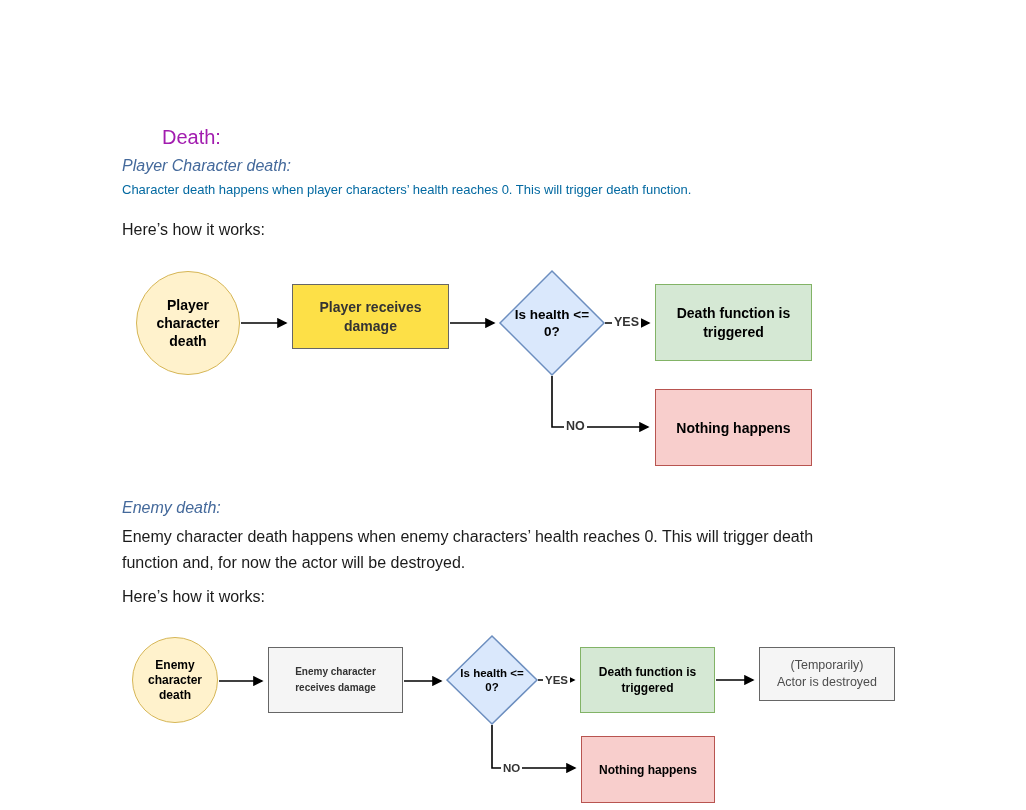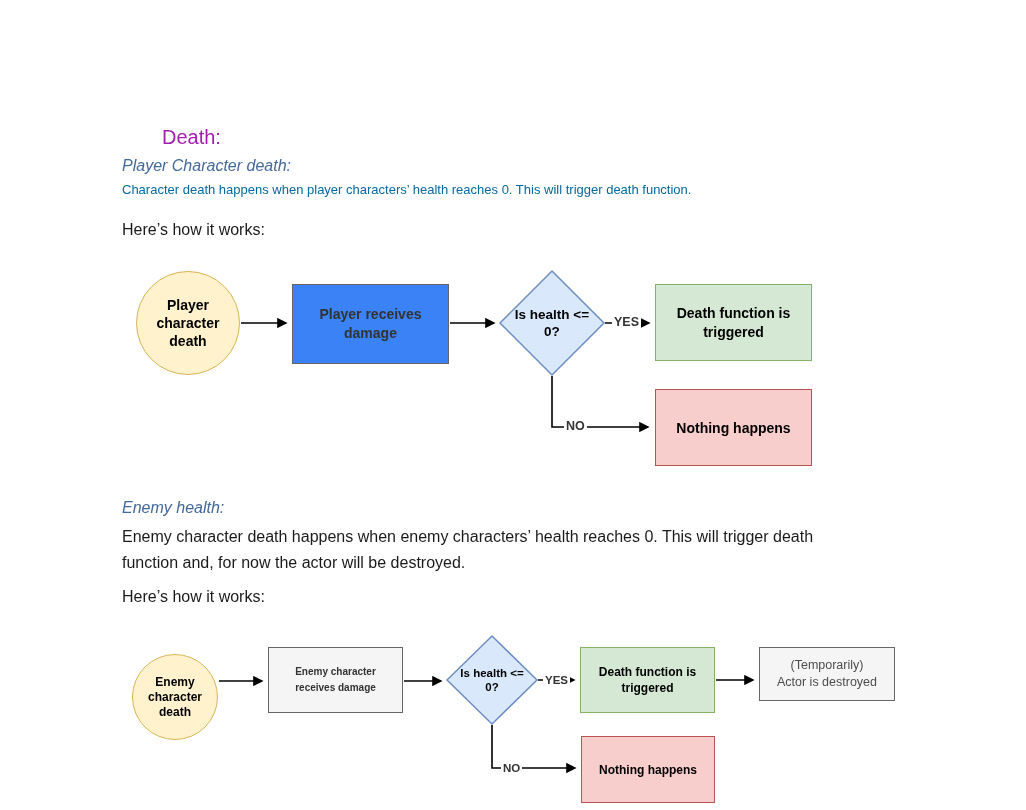--- a/index.html
+++ b/index.html
@@ -20,29 +20,29 @@
   #connector-layer line, #connector-layer polyline { stroke:#000; stroke-width:1.6; fill:none; }
 
   .node {
     position:absolute; box-sizing:border-box;
     display:flex; align-items:center; justify-content:center;
     text-align:center; white-space:pre-line; font-weight:bold; color:#000;
   }
   
   #p-start    { left:136px; top:271px; width:104px; height:104px; border-radius:50%;
                 background:#FFF2CC; border:1.5px solid #D6B656; font-size:14px; line-height:18px; }
-  #p-damage   { left:292px; top:284px; width:157px; height:80px;
-                background:#3b82f6; border:1.5px solid #666666; color:#333; font-size:14px; line-height:19px; }
+  #p-damage   { left:292px; top:284px; width:157px; height:65px;
+                background:#fde047; border:1.5px solid #666666; color:#333; font-size:14px; line-height:19px; }
   #p-decision { left:502px; top:295px; width:100px; height:56px; font-size:13.5px; line-height:17px; }
   #p-death    { left:655px; top:284px; width:157px; height:77px;
                 background:#D5E8D4; border:1.5px solid #82B366; font-size:14px; line-height:19px; }
   #p-nothing  { left:655px; top:389px; width:157px; height:77px;
                 background:#F8CECC; border:1.5px solid #B85450; font-size:14px; }
   
-  #e-start    { left:132px; top:654px; width:86px; height:86px; border-radius:50%;
+  #e-start    { left:132px; top:637px; width:86px; height:86px; border-radius:50%;
                 background:#FFF2CC; border:1.5px solid #D6B656; font-size:12px; line-height:15px; }
   #e-damage   { left:268px; top:647px; width:135px; height:66px;
                 background:#F5F5F5; border:1.5px solid #666666; color:#333; font-size:10px; line-height:16px; }
   #e-decision { left:449px; top:660px; width:86px; height:40px; font-size:11.5px; line-height:14px; }
   #e-death    { left:580px; top:647px; width:135px; height:66px;
                 background:#D5E8D4; border:1.5px solid #82B366; font-size:12px; line-height:16px; }
   #e-destroyed{ left:759px; top:647px; width:136px; height:54px;
                 background:#F5F5F5; border:1.5px solid #666666;
                 font-weight:400; color:#4D4D4D; font-size:12.5px; line-height:17px; }
   #e-nothing  { left:581px; top:736px; width:134px; height:67px;
@@ -56,21 +56,21 @@
 </style>
 </head>
 <body>
 
 <div class="page">
 
   <div class="txt" id="heading">Death:</div>
   <div class="txt" id="sub1">Player Character death:</div>
   <div class="txt" id="para1">Character death happens when player characters’ health reaches 0. This will trigger death function.</div>
   <div class="txt" id="intro1">Here’s how it works:</div>
-  <div class="txt" id="sub2">Enemy health:</div>
+  <div class="txt" id="sub2">Enemy death:</div>
   <div class="txt" id="para2">
     <div>Enemy character death happens when enemy characters’ health reaches 0. This will trigger death</div>
     <div>function and, for now the actor will be destroyed.</div>
   </div>
   <div class="txt" id="intro2">Here’s how it works:</div>
 
   <svg id="connector-layer" width="1026" height="810" viewBox="0 0 1026 810">
     <defs>
       <marker id="arrow" viewBox="0 0 10 10" refX="8.5" refY="5" markerWidth="6.5" markerHeight="6.5" orient="auto-start-reverse">
         <path d="M 0 0 L 10 5 L 0 10 z" fill="#000"></path>

